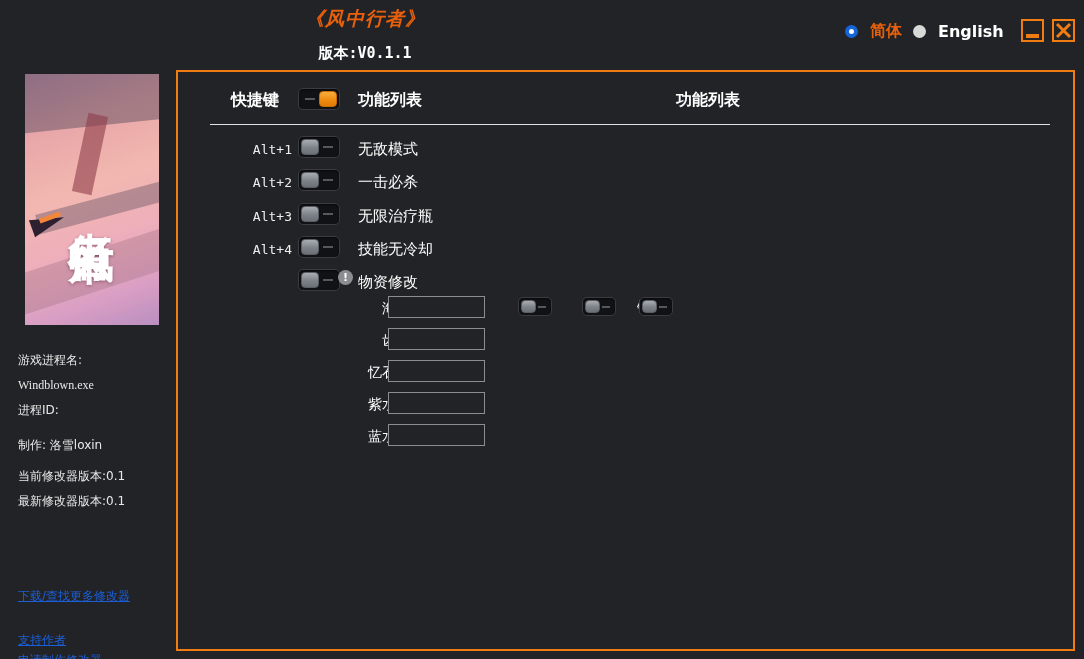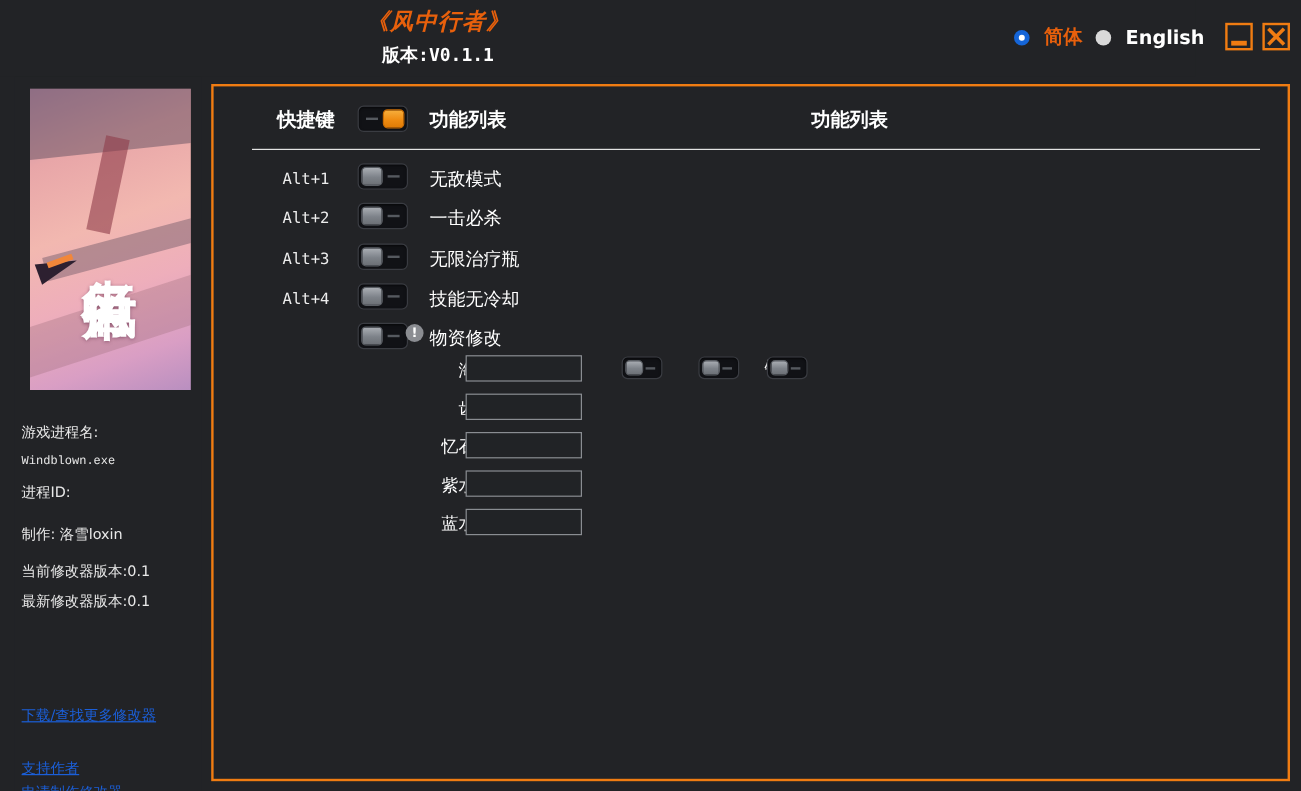--- a/index.html
+++ b/index.html
@@ -32,21 +32,21 @@
     letter-spacing: 1px;
     line-height: 24px;
     white-space: nowrap;
   }
   .game-version {
     color: #ffffff;
     font-size: 15px;
     font-weight: bold;
     font-family: "DejaVu Sans Mono", "Liberation Mono", monospace;
     line-height: 20px;
-    margin-top: 6px;
+    margin-top: 13px;
     white-space: nowrap;
   }
 
   .lang-group {
     position: absolute; top: 21px; left: 845px;
     display: flex; align-items: center; gap: 11px;
   }
   .lang-opt { display: flex; align-items: center; gap: 12px; cursor: pointer; }
   .radio {
     width: 13px; height: 13px; border-radius: 50%;
@@ -125,21 +125,21 @@
     font-size: 46px;
     font-weight: bold;
     writing-mode: vertical-rl;
     letter-spacing: -2px;
     text-shadow: 0 1px 3px rgba(90,40,70,.45);
     transform: scaleY(1.05);
   }
 
   .side-info { position: absolute; left: 6px; top: 290px; width: 170px; }
   .side-line { color: #e9e9e9; font-size: 12px; line-height: 13px; white-space: nowrap; }
-  .side-line.mono { font-family: Liberation Mono, monospace; font-size: 10px; }
+  .side-line.mono { font-family: Liberation Serif, serif; font-size: 12px; }
   .gap-s { height: 12px; }
   .gap-m { height: 18px; }
   .gap-l { height: 22px; }
 
   .side-links { position: absolute; left: 6px; top: 522px; width: 170px; }
   .side-link {
     color: #1b5fd9; font-size: 12px; line-height: 20px;
     text-decoration: underline; display: block; white-space: nowrap;
     cursor: pointer;
   }
@@ -202,21 +202,21 @@
 
   .sw.small { width: 34px; height: 19px; border-radius: 5px; }
   .sw.small .knob { width: 15px; height: 13px; top: 2px; }
   .sw.small .dash { top: 8px; width: 8px; right: 5px; }
 
   .row {
     position: absolute; left: 0; width: 895px; height: 34px;
     display: flex; align-items: center;
   }
   .cell-hotkey {
-    position: absolute; left: 40px; width: 74px; text-align: center;
+    position: absolute; left: 40px; width: 74px; text-align: right;
     color: #ededed; font-size: 13px;
     font-family: "DejaVu Sans Mono","Liberation Mono",monospace;
   }
   .cell-toggle { position: absolute; left: 120px; }
   .cell-label {
     position: absolute; left: 180px;
     color: #ffffff; font-size: 15px; white-space: nowrap;
   }
 
   .warn-icon {

